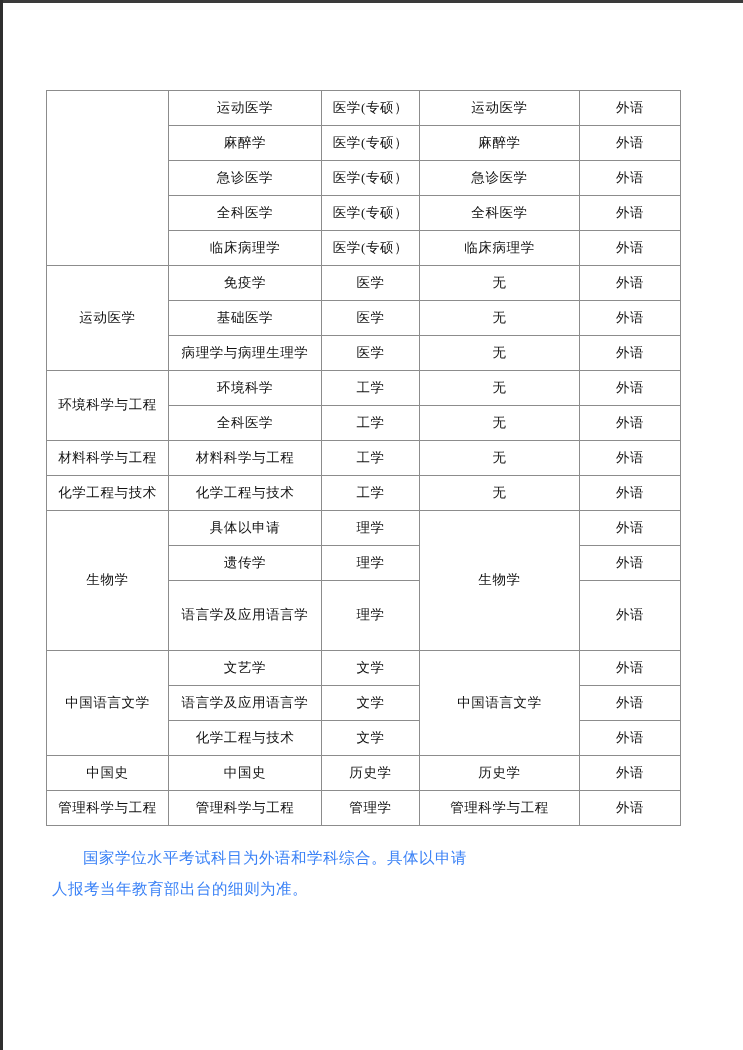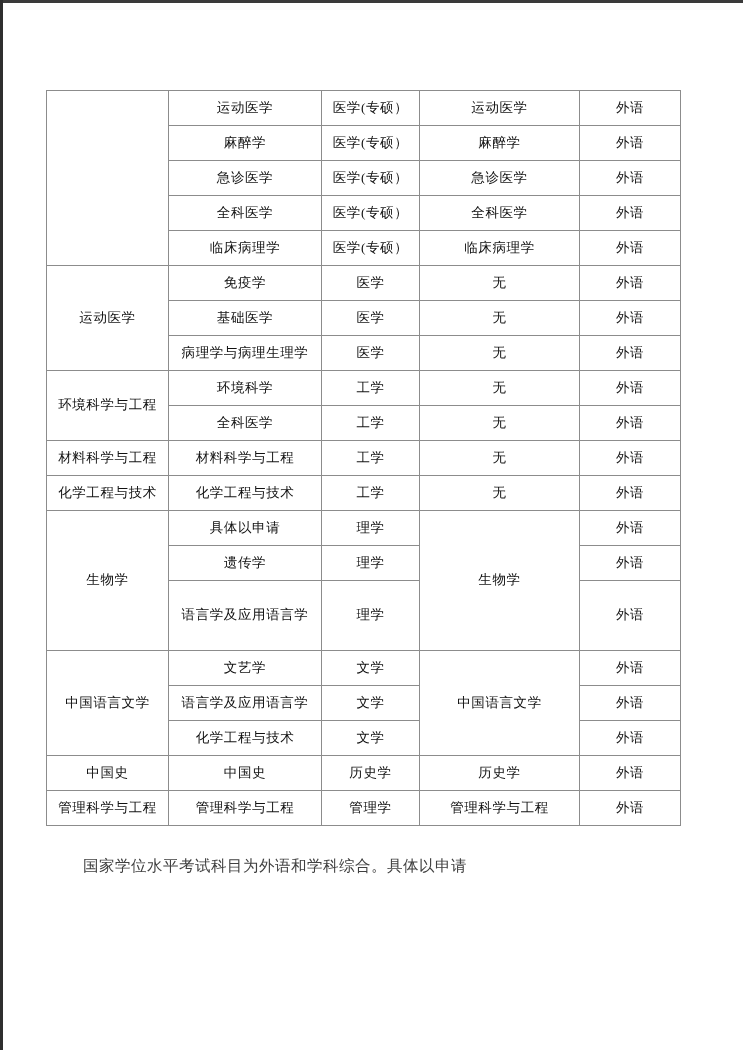--- a/index.html
+++ b/index.html
@@ -55,26 +55,26 @@
   col.c1 { width: 122px; }
   col.c2 { width: 153px; }
   col.c3 { width: 98px; }
   col.c4 { width: 160px; }
   col.c5 { width: 101px; }
 
   tr.r { height: 35px; }
   tr.r-tall { height: 70px; }
 
   .footnote {
-    margin-top: 24px;
+    margin-top: 16px;
     width: 600px;
     margin-left: 6px;
     font-size: 15.5px;
     line-height: 2.0;
-    color: #404040;
+    color: #3b82f6;
     letter-spacing: 0.5px;
     text-align: left;
     font-family: "Liberation Serif", "DejaVu Serif", serif;
   }
   .footnote .indent { display: inline-block; width: 2em; }
   .footnote p { margin: 0; }
 </style>
 </head>
 <body>
 
@@ -224,15 +224,16 @@
         <td>管理科学与工程</td>
         <td>管理学</td>
         <td>管理科学与工程</td>
         <td>外语</td>
       </tr>
     </tbody>
   </table>
 
   <div class="footnote">
     <p><span class="indent"></span><span>国家学位水平考试科目为外语和学科综合。具体以申请</span></p>
+    <p><span>人报考当年教育部出台的细则为准。</span></p>
   </div>
 
 </div>
 
 </body></html>

